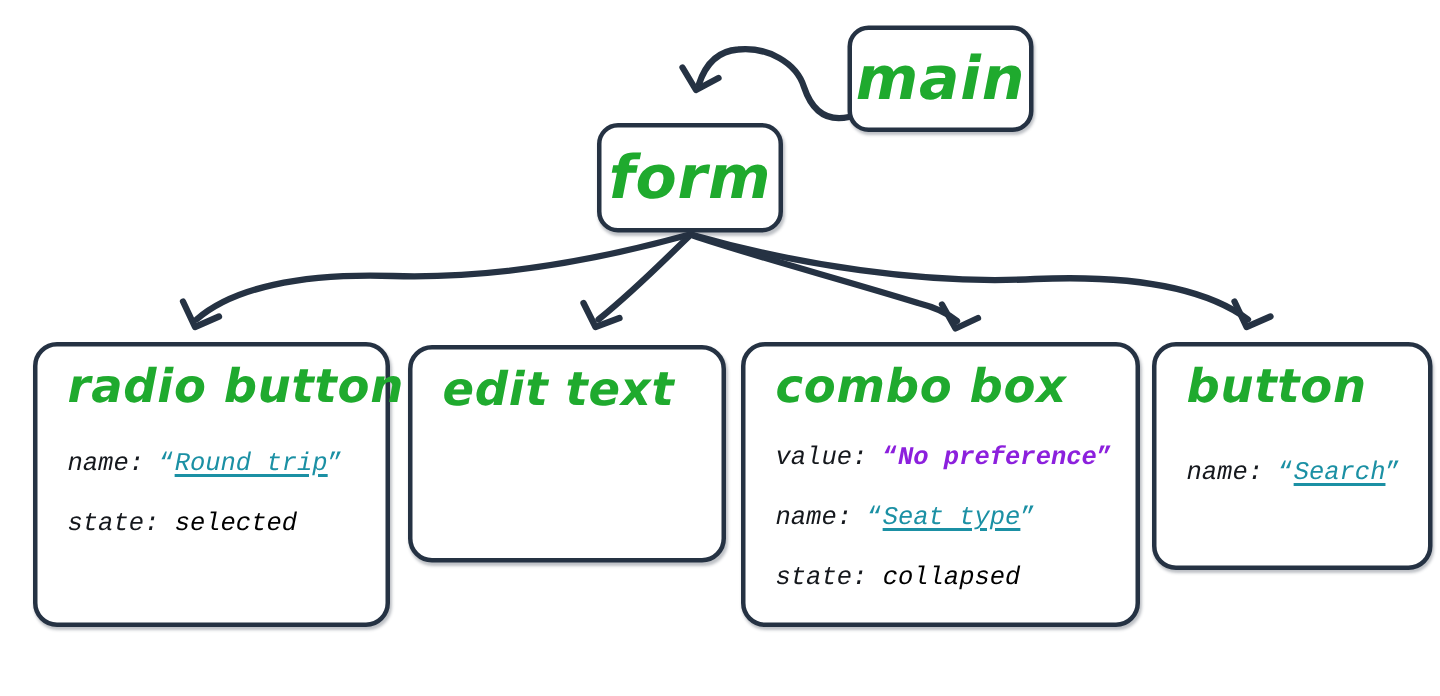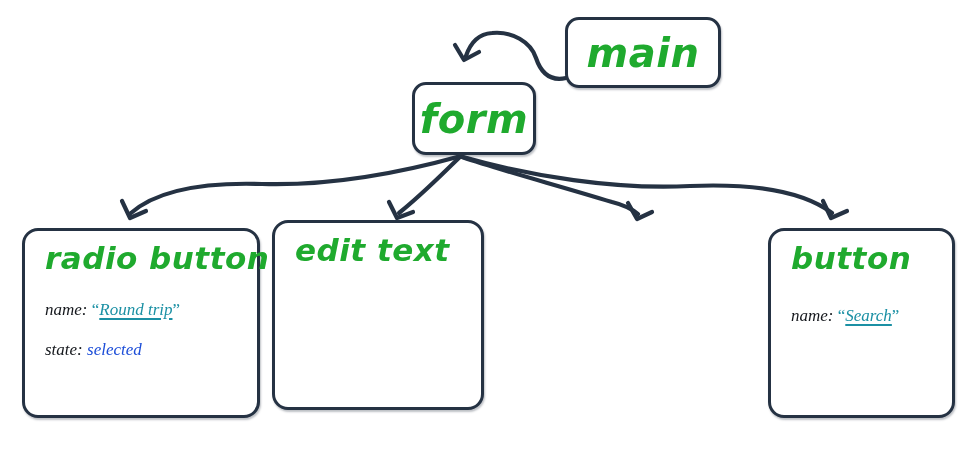--- a/index.html
+++ b/index.html
@@ -62,21 +62,21 @@
     left: 20px;
     top: 10px;
     font-size: 31px;
     line-height: 1.1;
   }
 
   .row {
     position: absolute;
     left: 20px;
     white-space: nowrap;
-    font-family: Liberation Serif, serif;
+    font-family: Liberation Mono, monospace;
     font-style: italic;
     font-size: 17px;
     line-height: 1;
   }
   .key {
     color: #15181d;
     font-weight: 400;
   }
   .val {
     font-weight: 400;
@@ -86,21 +86,21 @@
     text-decoration: underline;
     text-decoration-thickness: 1.5px;
     text-underline-offset: 3px;
   }
   .val.value {
     color: #8c20dd;
     font-weight: 700;
     text-decoration: none;
   }
   .val.state {
-    color: #1d4ed8;
+    color: #000000;
   }
   .q {
     font-style: normal;
     text-decoration: none;
   }
   .q.link-q { color: #1b90a4; }
   .q.value-q { color: #8c20dd; font-weight: 700; }
 </style>
 </head>
 <body>
@@ -120,46 +120,61 @@
       <path d="M 389 202 L 397 218 L 413 212"></path>
 
       <path d="M 462 157 C 500 170 560 186 612 202 C 624 205 632 209 638 214"></path>
       <path d="M 628 203 L 637 219 L 652 212"></path>
 
       <path d="M 463 157 C 530 176 615 190 690 186 C 760 183 805 193 832 213"></path>
       <path d="M 823 201 L 831 218 L 847 211"></path>
     </g>
   </svg>
 
-  <div class="node small" style="left:565px; top:17px; width:156px; height:71px;">
+  <div class="node small" style="left:565px; top:17px; width:124px; height:71px;">
     <span class="title">main</span>
   </div>
 
-  <div class="node small" style="left:412px; top:82px; width:124px; height:73px;">
+  <div class="node small" style="left:398px; top:82px; width:124px; height:73px;">
     <span class="title">form</span>
   </div>
 
   <div class="node" style="left:22px; top:228px; width:238px; height:190px;">
     <div class="card-title title">radio button</div>
     <div class="row" style="top:70px;">
       <span class="key">name:</span>
       <span class="q link-q">“</span><span class="val link">Round trip</span><span class="q link-q">”</span>
     </div>
     <div class="row" style="top:110px;">
       <span class="key">state:</span>
       <span class="val state">selected</span>
     </div>
   </div>
 
-  <div class="node" style="left:272px; top:220px; width:212px; height:190px;">
+  <div class="node" style="left:272px; top:230px; width:212px; height:145px;">
     <div class="card-title title">edit text</div>
   </div>
 
+  <div class="node" style="left:494px; top:228px; width:266px; height:190px;">
+    <div class="card-title title">combo box</div>
+    <div class="row" style="top:66px;">
+      <span class="key">value:</span>
+      <span class="q value-q">“</span><span class="val value">No preference</span><span class="q value-q">”</span>
+    </div>
+    <div class="row" style="top:106px;">
+      <span class="key">name:</span>
+      <span class="q link-q">“</span><span class="val link">Seat type</span><span class="q link-q">”</span>
+    </div>
+    <div class="row" style="top:146px;">
+      <span class="key">state:</span>
+      <span class="val state">collapsed</span>
+    </div>
+  </div>
 
-  <div class="node" style="left:768px; top:228px; width:187px; height:190px;">
+  <div class="node" style="left:768px; top:228px; width:187px; height:152px;">
     <div class="card-title title">button</div>
     <div class="row" style="top:76px;">
       <span class="key">name:</span>
       <span class="q link-q">“</span><span class="val link">Search</span><span class="q link-q">”</span>
     </div>
   </div>
 
 </div>
 
 </body></html>

